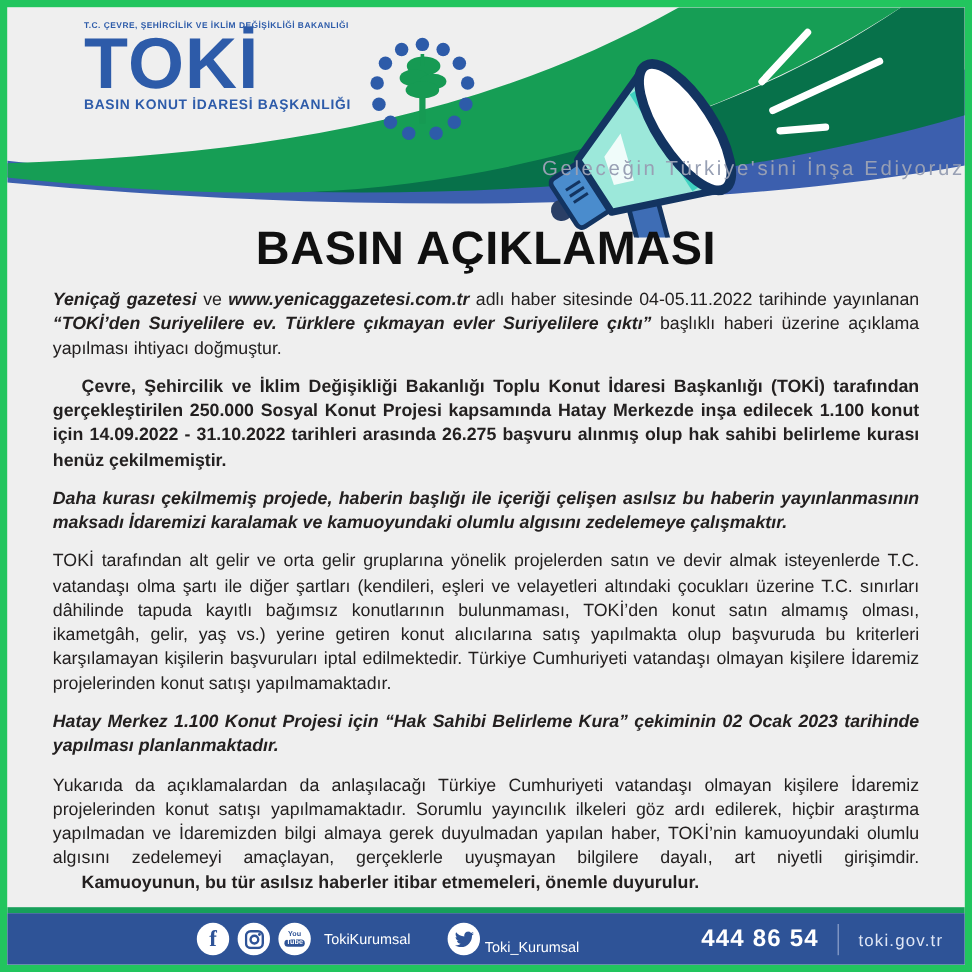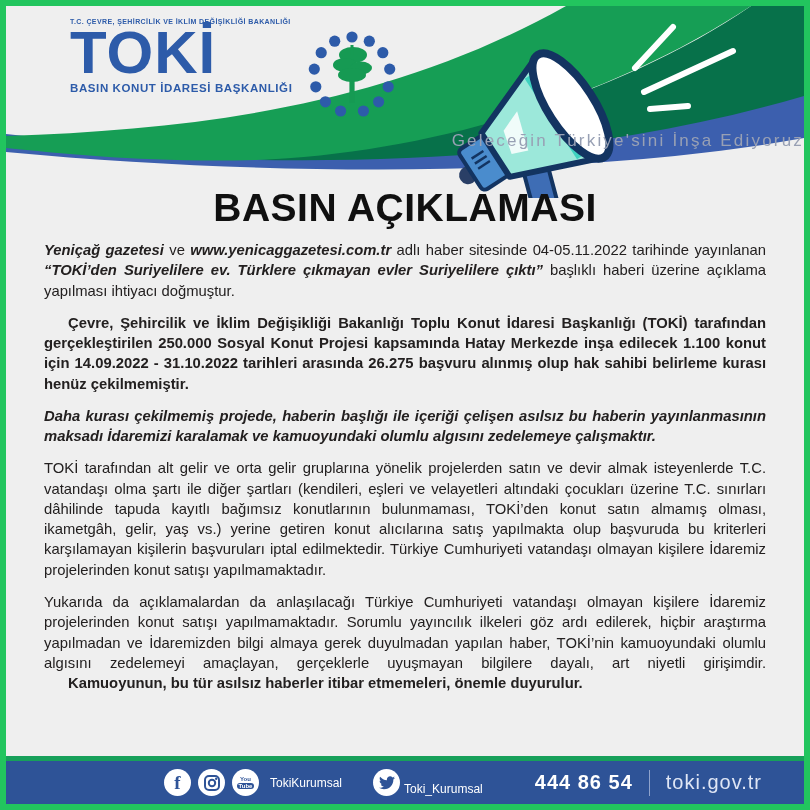--- a/index.html
+++ b/index.html
@@ -34,21 +34,21 @@
   .ftr-green{height:5px;background:#17a05a;}
   .ftr-bar{height:43px;background:#2e5397;display:flex;align-items:center;color:#fff;}
   .soc{display:flex;align-items:center;gap:7px;margin-left:158px;}
   .soc-circle{width:27px;height:27px;border-radius:50%;background:#fff;color:#2e5397;display:flex;align-items:center;justify-content:center;font-weight:bold;overflow:hidden;}
   .soc-label{font-size:12px;margin:0 4px 0 4px;color:#fff;}
   .fb-glyph{font-family:"Liberation Serif",serif;font-size:19px;line-height:1;}
   .yt-glyph{font-size:6px;line-height:1.05;text-align:center;font-weight:bold;}
   .yt-glyph .pill{display:inline-block;background:#2e5397;color:#fff;border-radius:4px;padding:0 2px;}
   .phone{font-size:20px;font-weight:bold;margin-left:auto;letter-spacing:1px;}
   .ftr-div{width:1px;height:26px;background:#8fa3cc;margin:0 16px;}
-  .site{font-size:20px;letter-spacing:1px;margin-right:42px;color:#dfe6f5;}
+  .site{font-size:14px;letter-spacing:1px;margin-right:18px;color:#dfe6f5;}
   .tw-wrap{margin-left:20px;display:flex;align-items:flex-end;}
 </style>
 </head>
 <body>
 
 <div class="frame">
   <div class="page">
 
     <div class="hdr">
 
@@ -127,20 +127,21 @@
 
     <div class="body-text">
       <p><span class="bi">Yeniçağ gazetesi</span><span class="rg"> ve </span><span class="bi">www.yenicaggazetesi.com.tr</span><span class="rg"> adlı haber sitesinde 04-05.11.2022 tarihinde yayınlanan </span><span class="bi">“TOKİ’den Suriyelilere ev. Türklere çıkmayan evler Suriyelilere çıktı”</span><span class="rg"> başlıklı haberi üzerine açıklama yapılması ihtiyacı doğmuştur.</span></p>
 
       <p><span class="bd">Çevre, Şehircilik ve İklim Değişikliği Bakanlığı Toplu Konut İdaresi Başkanlığı (TOKİ) tarafından gerçekleştirilen 250.000 Sosyal Konut Projesi kapsamında Hatay Merkezde inşa edilecek 1.100 konut için 14.09.2022 - 31.10.2022 tarihleri arasında 26.275 başvuru alınmış olup hak sahibi belirleme kurası henüz çekilmemiştir.</span></p>
 
       <p><span class="bi">Daha kurası çekilmemiş projede, haberin başlığı ile içeriği çelişen asılsız bu haberin yayınlanmasının maksadı İdaremizi karalamak ve kamuoyundaki olumlu algısını zedelemeye çalışmaktır.</span></p>
 
       <p><span class="rg">TOKİ tarafından alt gelir ve orta gelir gruplarına yönelik projelerden satın ve devir almak isteyenlerde T.C. vatandaşı olma şartı ile diğer şartları (kendileri, eşleri ve velayetleri altındaki çocukları üzerine T.C. sınırları dâhilinde tapuda kayıtlı bağımsız konutlarının bulunmaması, TOKİ’den konut satın almamış olması, ikametgâh, gelir, yaş vs.) yerine getiren konut alıcılarına satış yapılmakta olup başvuruda bu kriterleri karşılamayan kişilerin başvuruları iptal edilmektedir. Türkiye Cumhuriyeti vatandaşı olmayan kişilere İdaremiz projelerinden konut satışı yapılmamaktadır.</span></p>
 
+      <p><span class="bi">Hatay Merkez 1.100 Konut Projesi için “Hak Sahibi Belirleme Kura” çekiminin 02 Ocak 2023 tarihinde yapılması planlanmaktadır.</span></p>
 
       <p><span class="rg">Yukarıda da açıklamalardan da anlaşılacağı Türkiye Cumhuriyeti vatandaşı olmayan kişilere İdaremiz projelerinden konut satışı yapılmamaktadır. Sorumlu yayıncılık ilkeleri göz ardı edilerek, hiçbir araştırma yapılmadan ve İdaremizden bilgi almaya gerek duyulmadan yapılan haber, TOKİ’nin kamuoyundaki olumlu algısını zedelemeyi amaçlayan, gerçeklerle uyuşmayan bilgilere dayalı, art niyetli girişimdir. </span><span class="bd">Kamuoyunun, bu tür asılsız haberler itibar etmemeleri, önemle duyurulur.</span></p>
     </div>
 
     <div class="ftr">
       <div class="ftr-green"></div>
       <div class="ftr-bar">
 
         <div class="soc">
           <div class="soc-circle">

